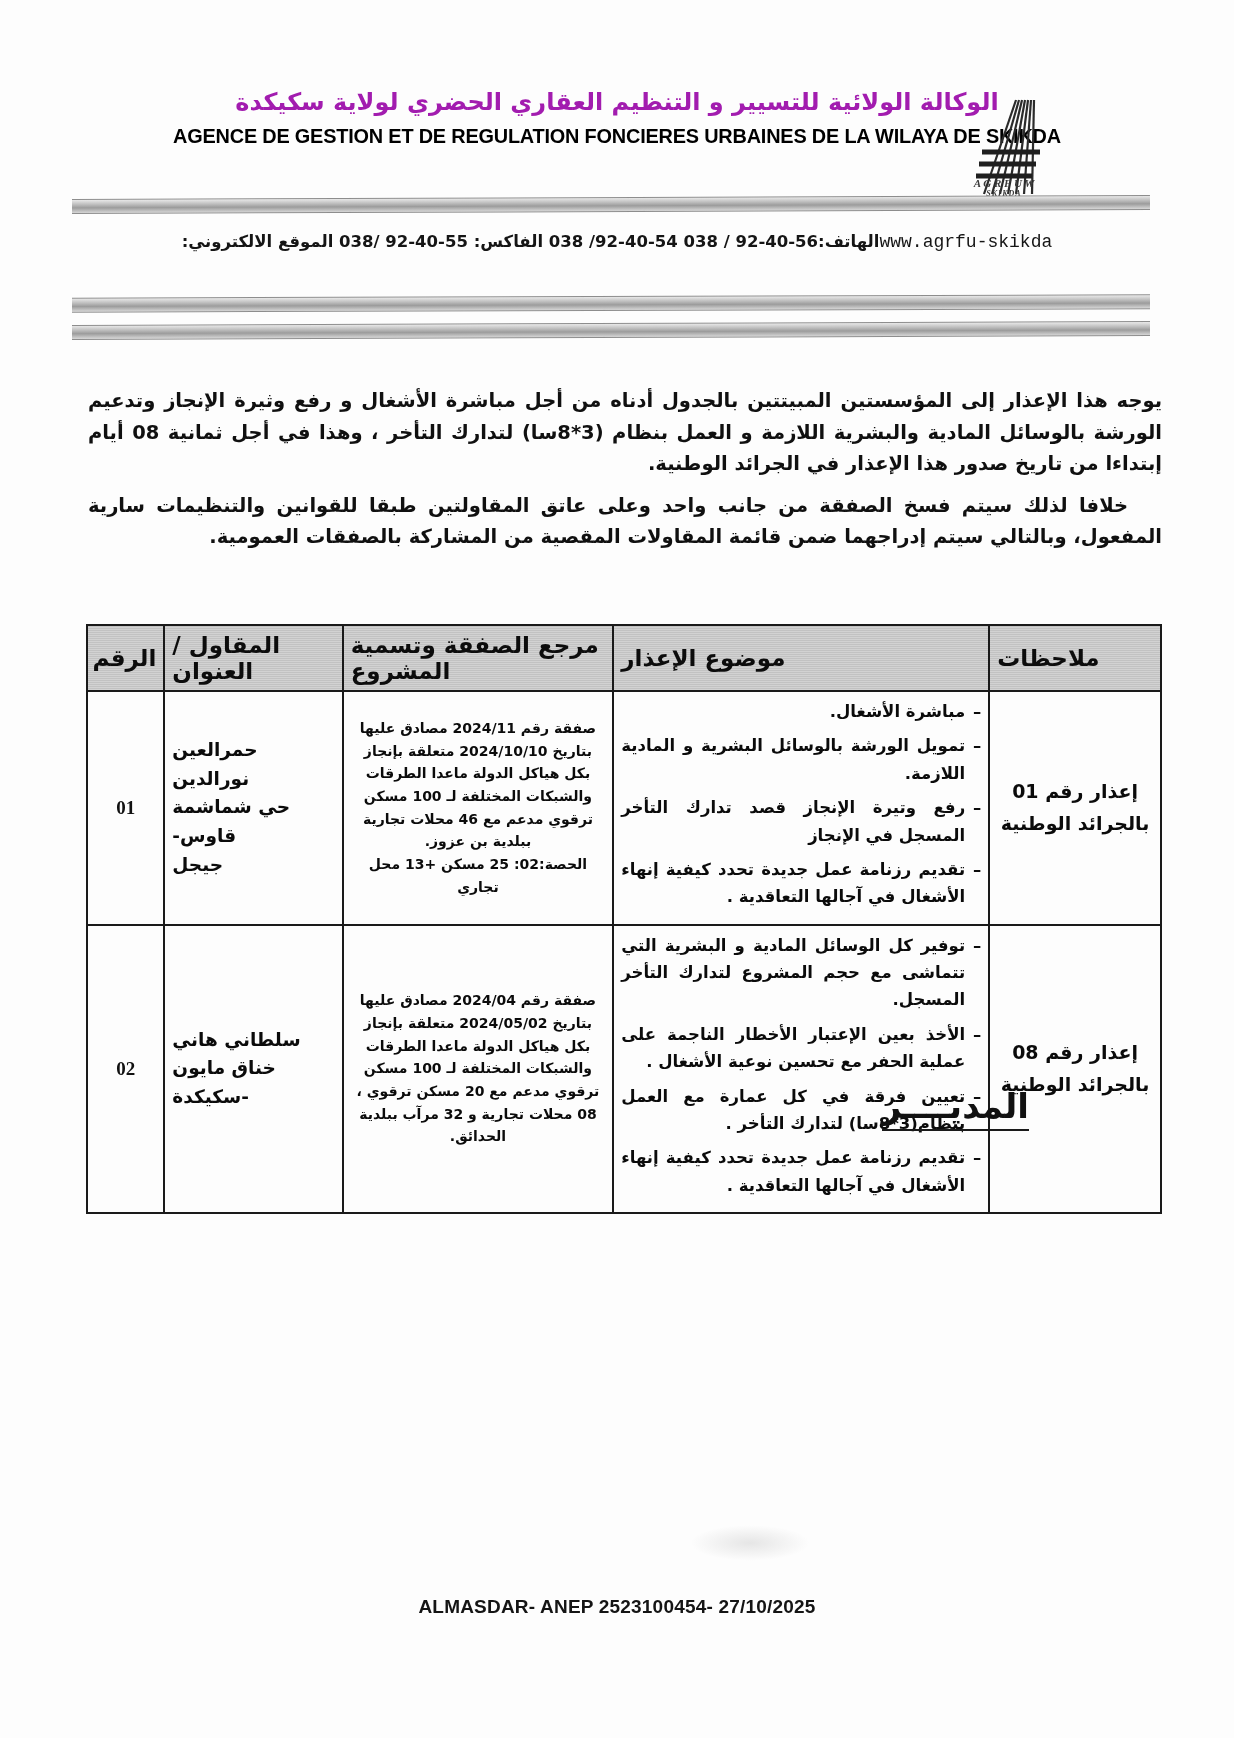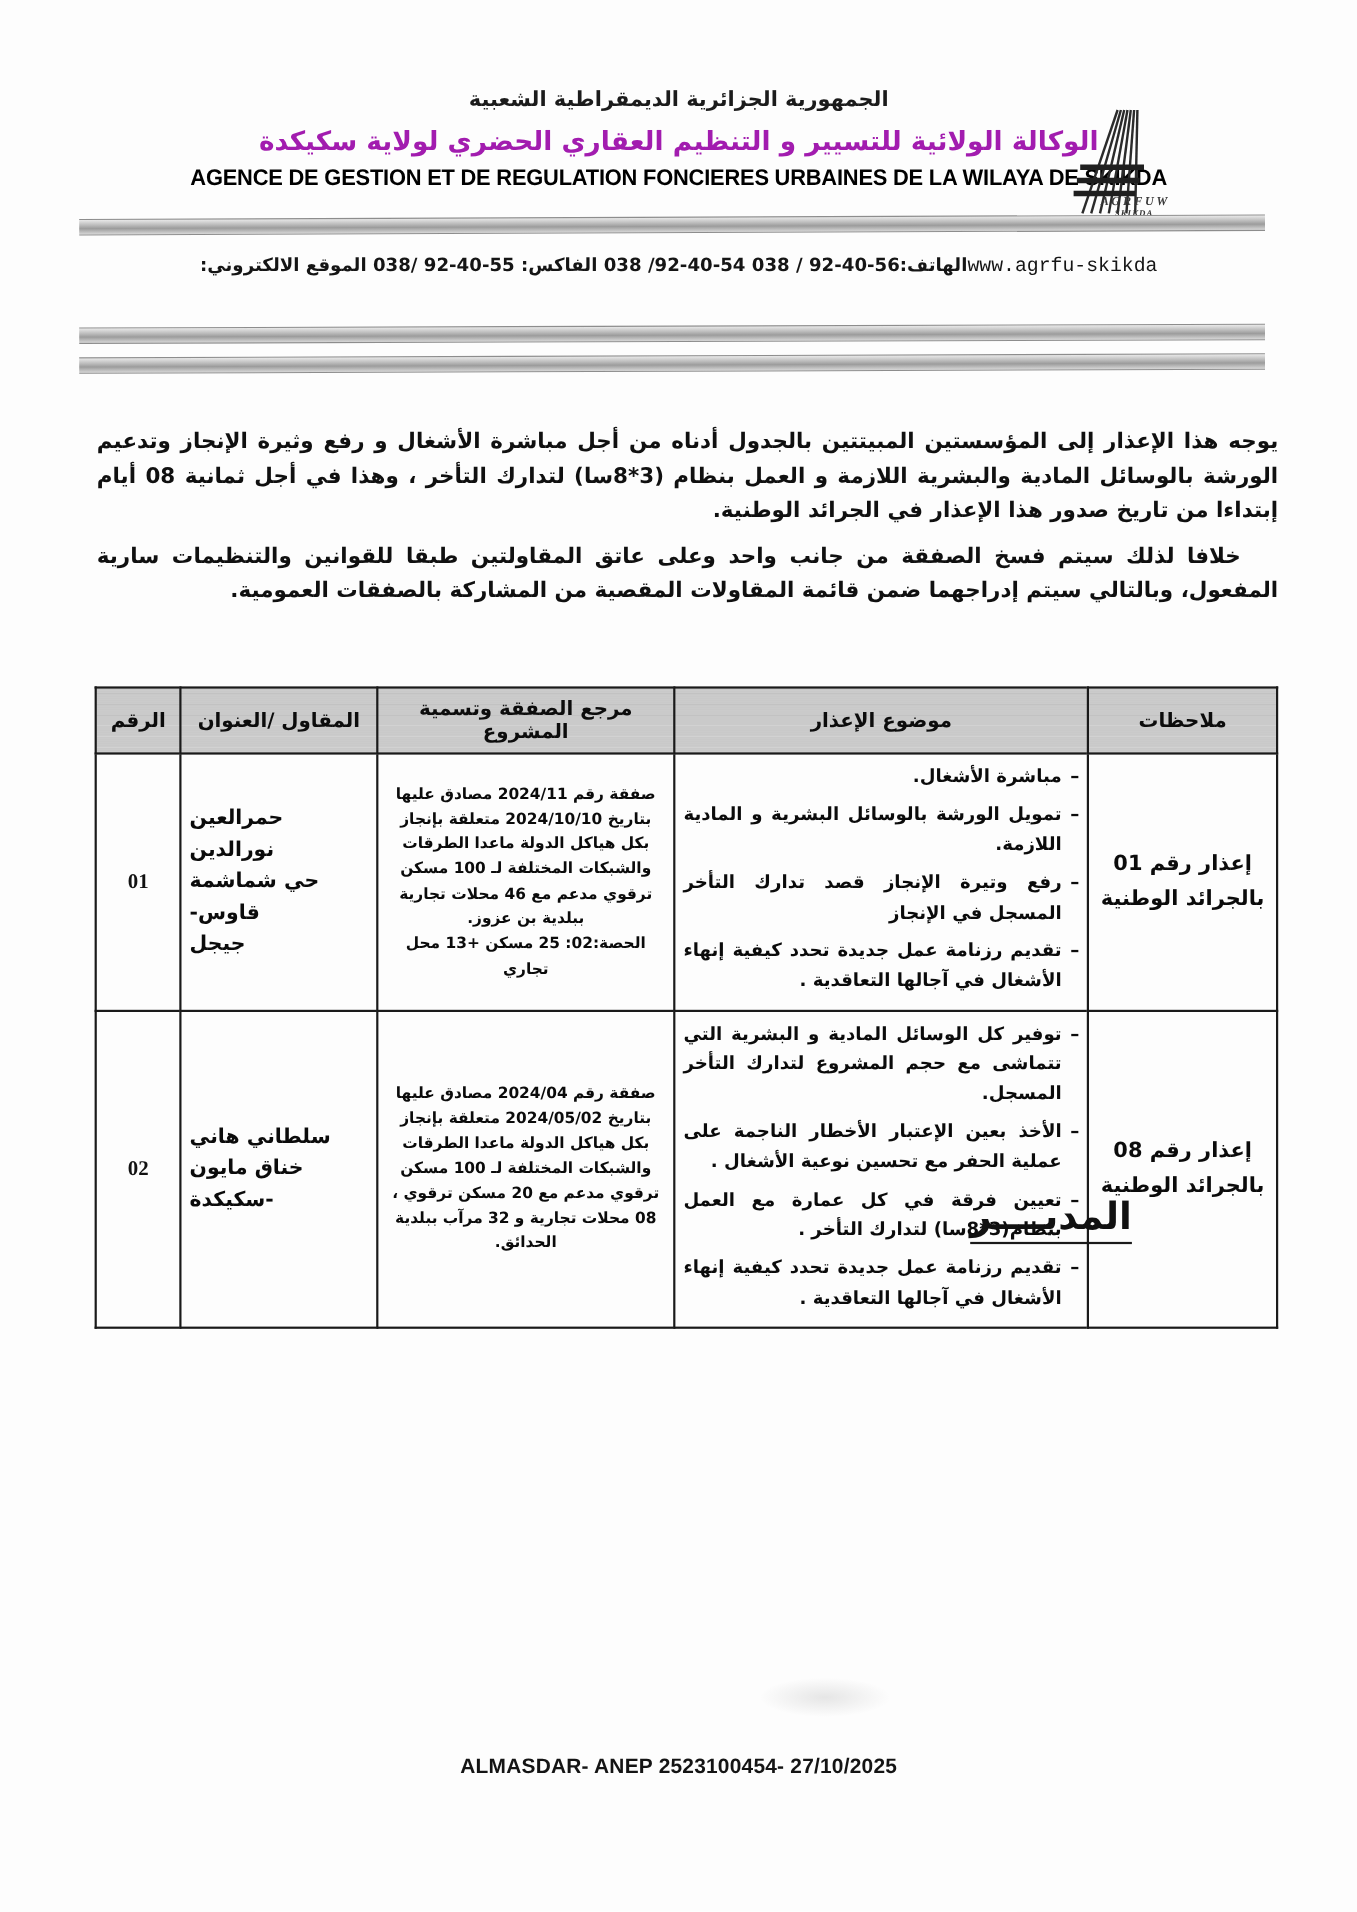--- a/index.html
+++ b/index.html
@@ -59,21 +59,21 @@
     top: 94px;
     left: 962px;
     width: 108px;
     height: 108px;
     direction: ltr;
   }
   .logo svg { display: block; }
   .logo-caption {
     position: absolute;
     top: 178px;
-    left: 979px;
+    left: 952px;
     width: 104px;
     text-align: center;
     direction: ltr;
     font-family: "Liberation Serif", serif;
     font-style: italic;
     font-weight: 700;
     font-size: 11px;
     color: #3a3a3a;
     line-height: 1.05;
   }
@@ -164,24 +164,24 @@
   table.notice th,
   table.notice td {
     border: 2px solid #1a1a1a;
     vertical-align: middle;
     padding: 6px 7px;
   }
   table.notice thead th {
     background: repeating-linear-gradient(
       0deg, #d2d2d2 0px, #d2d2d2 1px, #c2c2c2 1px, #c2c2c2 2px);
     background-color: #c9c9c9;
-    font-size: 18px;
+    font-size: 23px;
     font-weight: 700;
     height: 46px;
-    text-align: center;
+    text-align: left;
     color: #0c0c0c;
     margin-top: 32px;
   }
   col.c-num   { width: 7.2%; }
   col.c-contr { width: 16.6%; }
   col.c-ref   { width: 25.2%; }
   col.c-subj  { width: 35.0%; }
   col.c-notes { width: 16.0%; }
 
   td.num {
@@ -278,21 +278,20 @@
     opacity: 0.14;
     background: radial-gradient(ellipse at center, #555 0%, rgba(255,255,255,0) 70%);
   }
 </style>
 </head>
 <body>
 
 <div class="page">
 
   <div class="header">
-    <div class="hdr-line1">الجمهورية الجزائرية الديمقراطية الشعبية</div>
     <div class="hdr-line2">الوكالة الولائية للتسيير و التنظيم العقاري الحضري لولاية سكيكدة</div>
     <div class="hdr-line3">AGENCE DE GESTION ET DE REGULATION FONCIERES URBAINES DE LA WILAYA DE SKIKDA</div>
   </div>
 
   <div class="logo">
     <svg width="108" height="108" viewBox="0 0 108 108">
       <g fill="none" stroke="#2b2b2b" stroke-width="2.2">
         <path d="M54 6 L22 100"></path>
         <path d="M57 6 L30 100"></path>
         <path d="M60 6 L38 100"></path>

